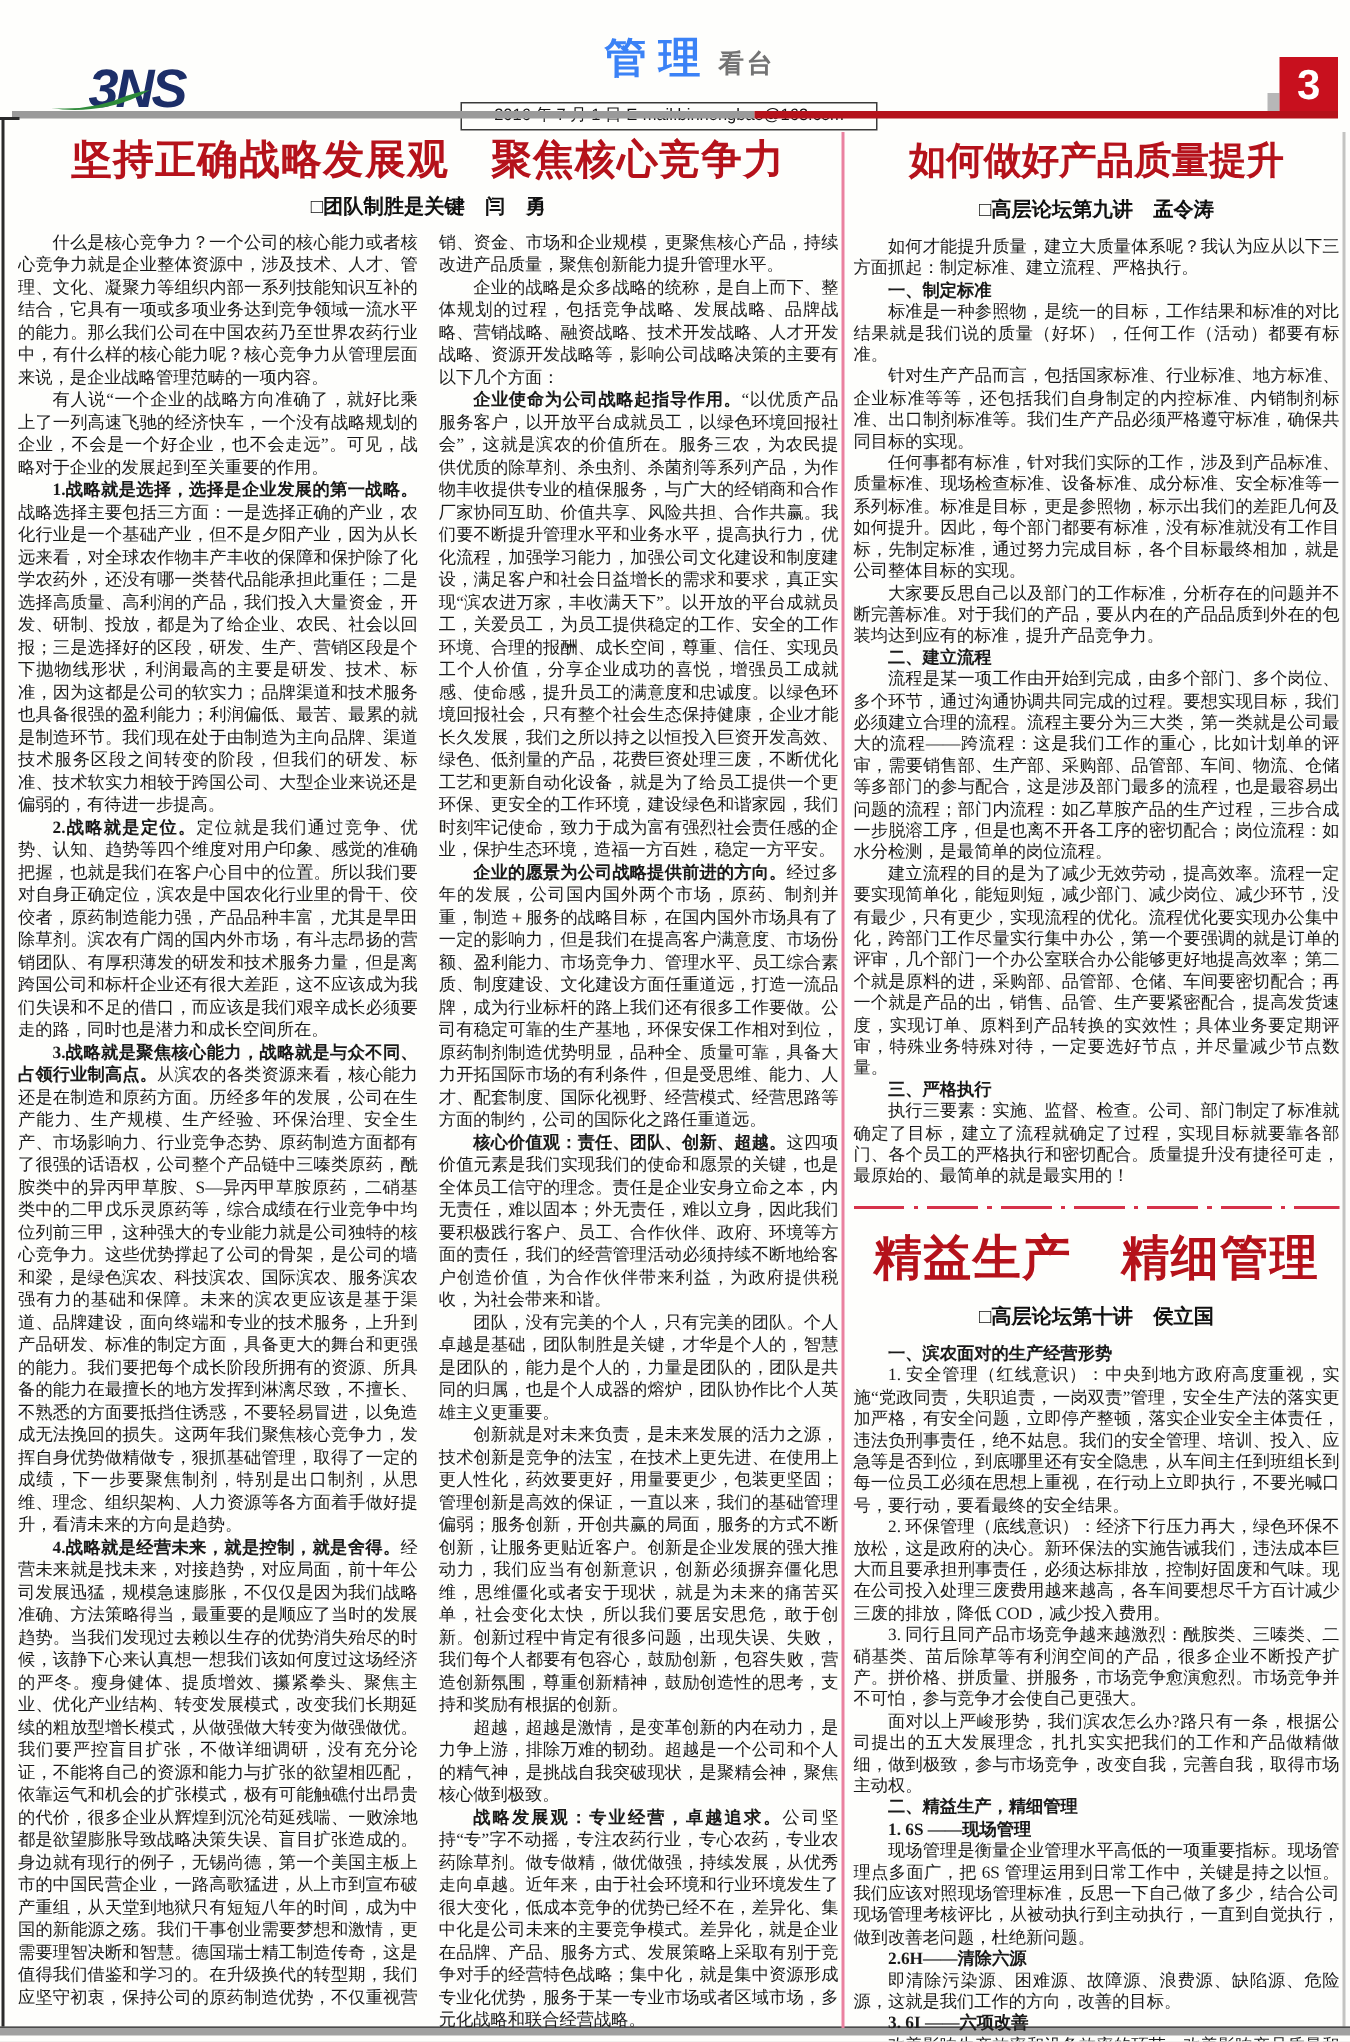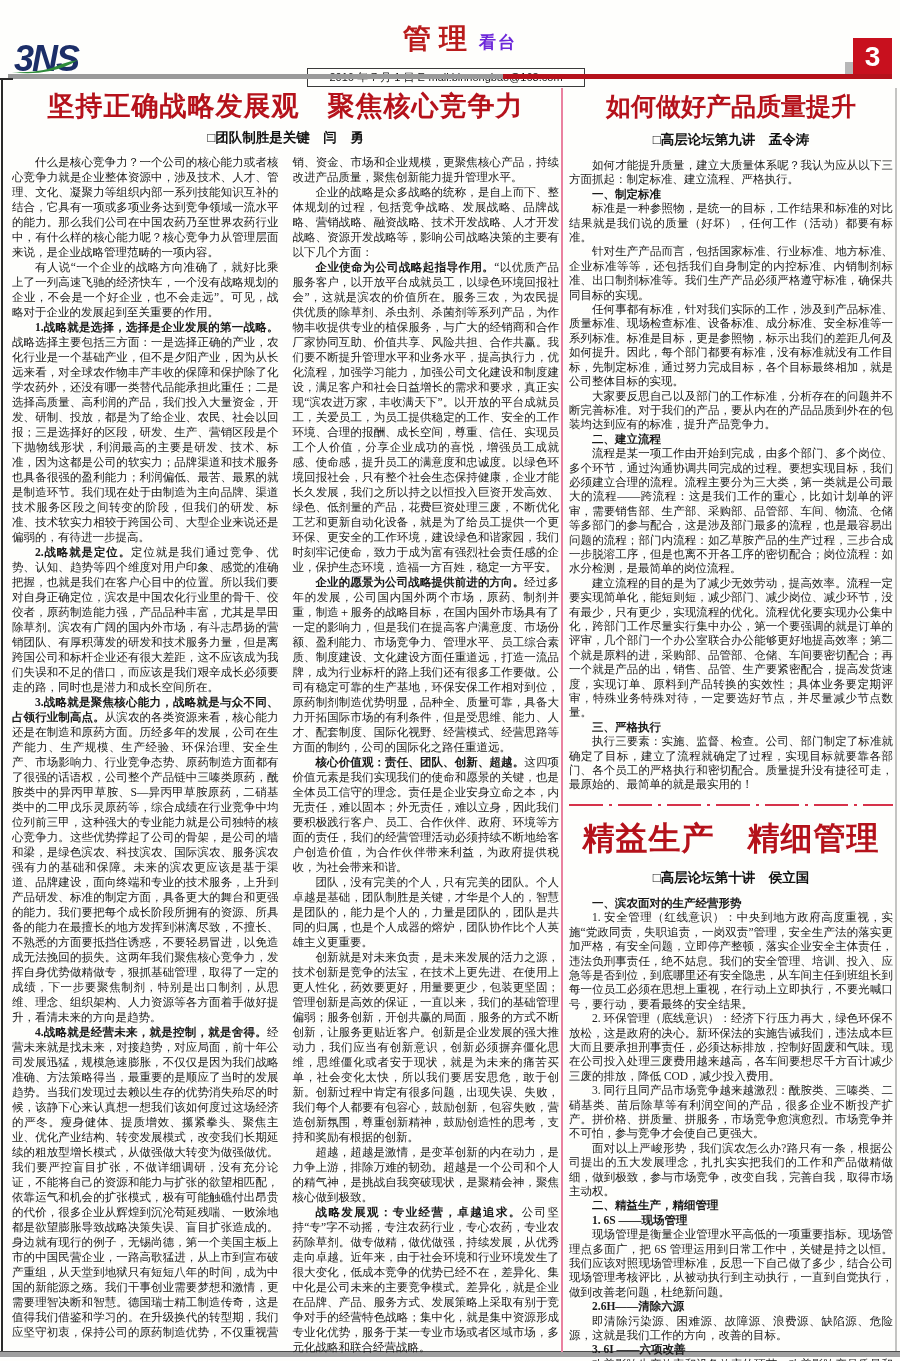--- a/index.html
+++ b/index.html
@@ -1,25 +1,25 @@
 <!DOCTYPE html>
 <html><head>
 <meta charset="utf-8">
 <style>
   html,body{margin:0;padding:0;background:#e8e8e4;}
   .page{position:relative;width:900px;height:1361px;margin:0 auto;background:#fefefc;
         font-family:"Liberation Serif",serif;color:#1a1a1a;overflow:hidden;}
   
-  .logo{position:absolute;left:14px;top:40px;width:110px;height:40px;}
+  .logo{position:absolute;left:36px;top:40px;width:110px;height:40px;text-align:center;}
   .logo-text{font-family:"Liberation Sans",sans-serif;font-style:italic;font-weight:bold;
              font-size:36px;color:#1c2e68;letter-spacing:-2px;line-height:38px;}
   .logo-swoosh{position:absolute;left:-4px;top:20px;width:70px;height:14px;}
   .masthead{position:absolute;left:300px;top:20px;width:320px;text-align:center;}
-  .masthead-main{font-size:28px;font-weight:bold;color:#b91c1c;letter-spacing:8px;}
-  .masthead-sub{font-size:17px;font-weight:bold;color:#6d28d9;letter-spacing:2px;}
+  .masthead-main{font-size:28px;font-weight:bold;color:#3b82f6;letter-spacing:8px;}
+  .masthead-sub{font-size:17px;font-weight:bold;color:#737373;letter-spacing:2px;}
   .datebox{position:absolute;left:307px;top:68px;width:276px;height:17px;border:1px solid #3a3a3a;
            font-family:"Liberation Sans",sans-serif;font-size:11px;line-height:17px;text-align:center;color:#111;}
   .pagenum{position:absolute;left:853px;top:38px;width:39px;height:38px;background:#c8101e;
            color:#fff;font-family:"Liberation Sans",sans-serif;font-weight:bold;font-size:28px;
            text-align:center;line-height:38px;}
   .pagenum-tab{position:absolute;left:845px;top:62px;width:8px;height:14px;background:#b7b7b7;}
   .bar-gray{position:absolute;left:8px;top:74px;width:495px;height:5px;background:#9a9a9a;}
   .bar-red{position:absolute;left:503px;top:74px;width:389px;height:5px;background:#b5121b;}
   .left-rule{position:absolute;left:1px;top:78px;width:2px;height:1276px;background:#2a2a2a;}
   .left-tick{position:absolute;left:0;top:78px;width:13px;height:2px;background:#2a2a2a;}

